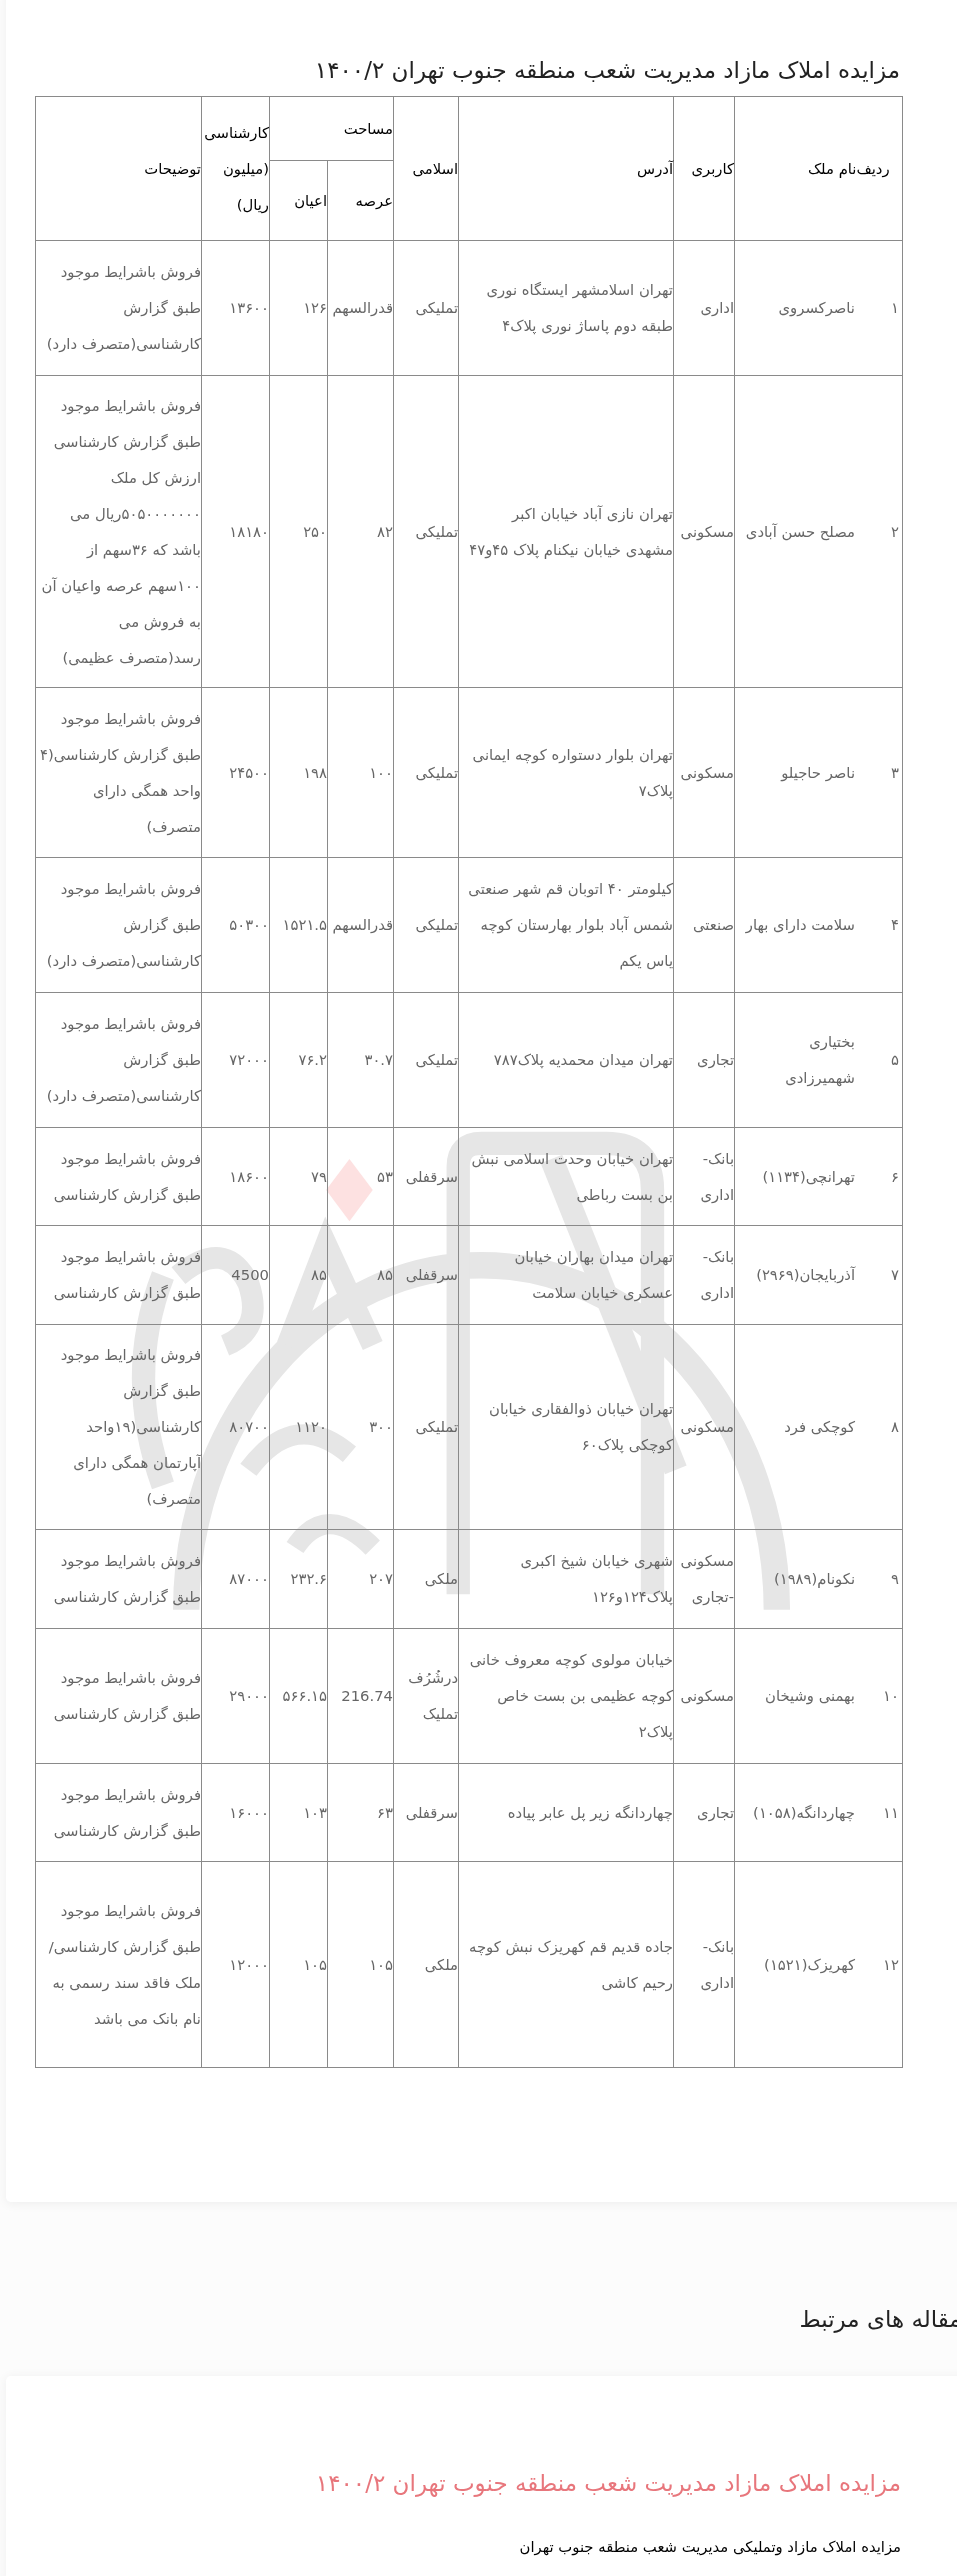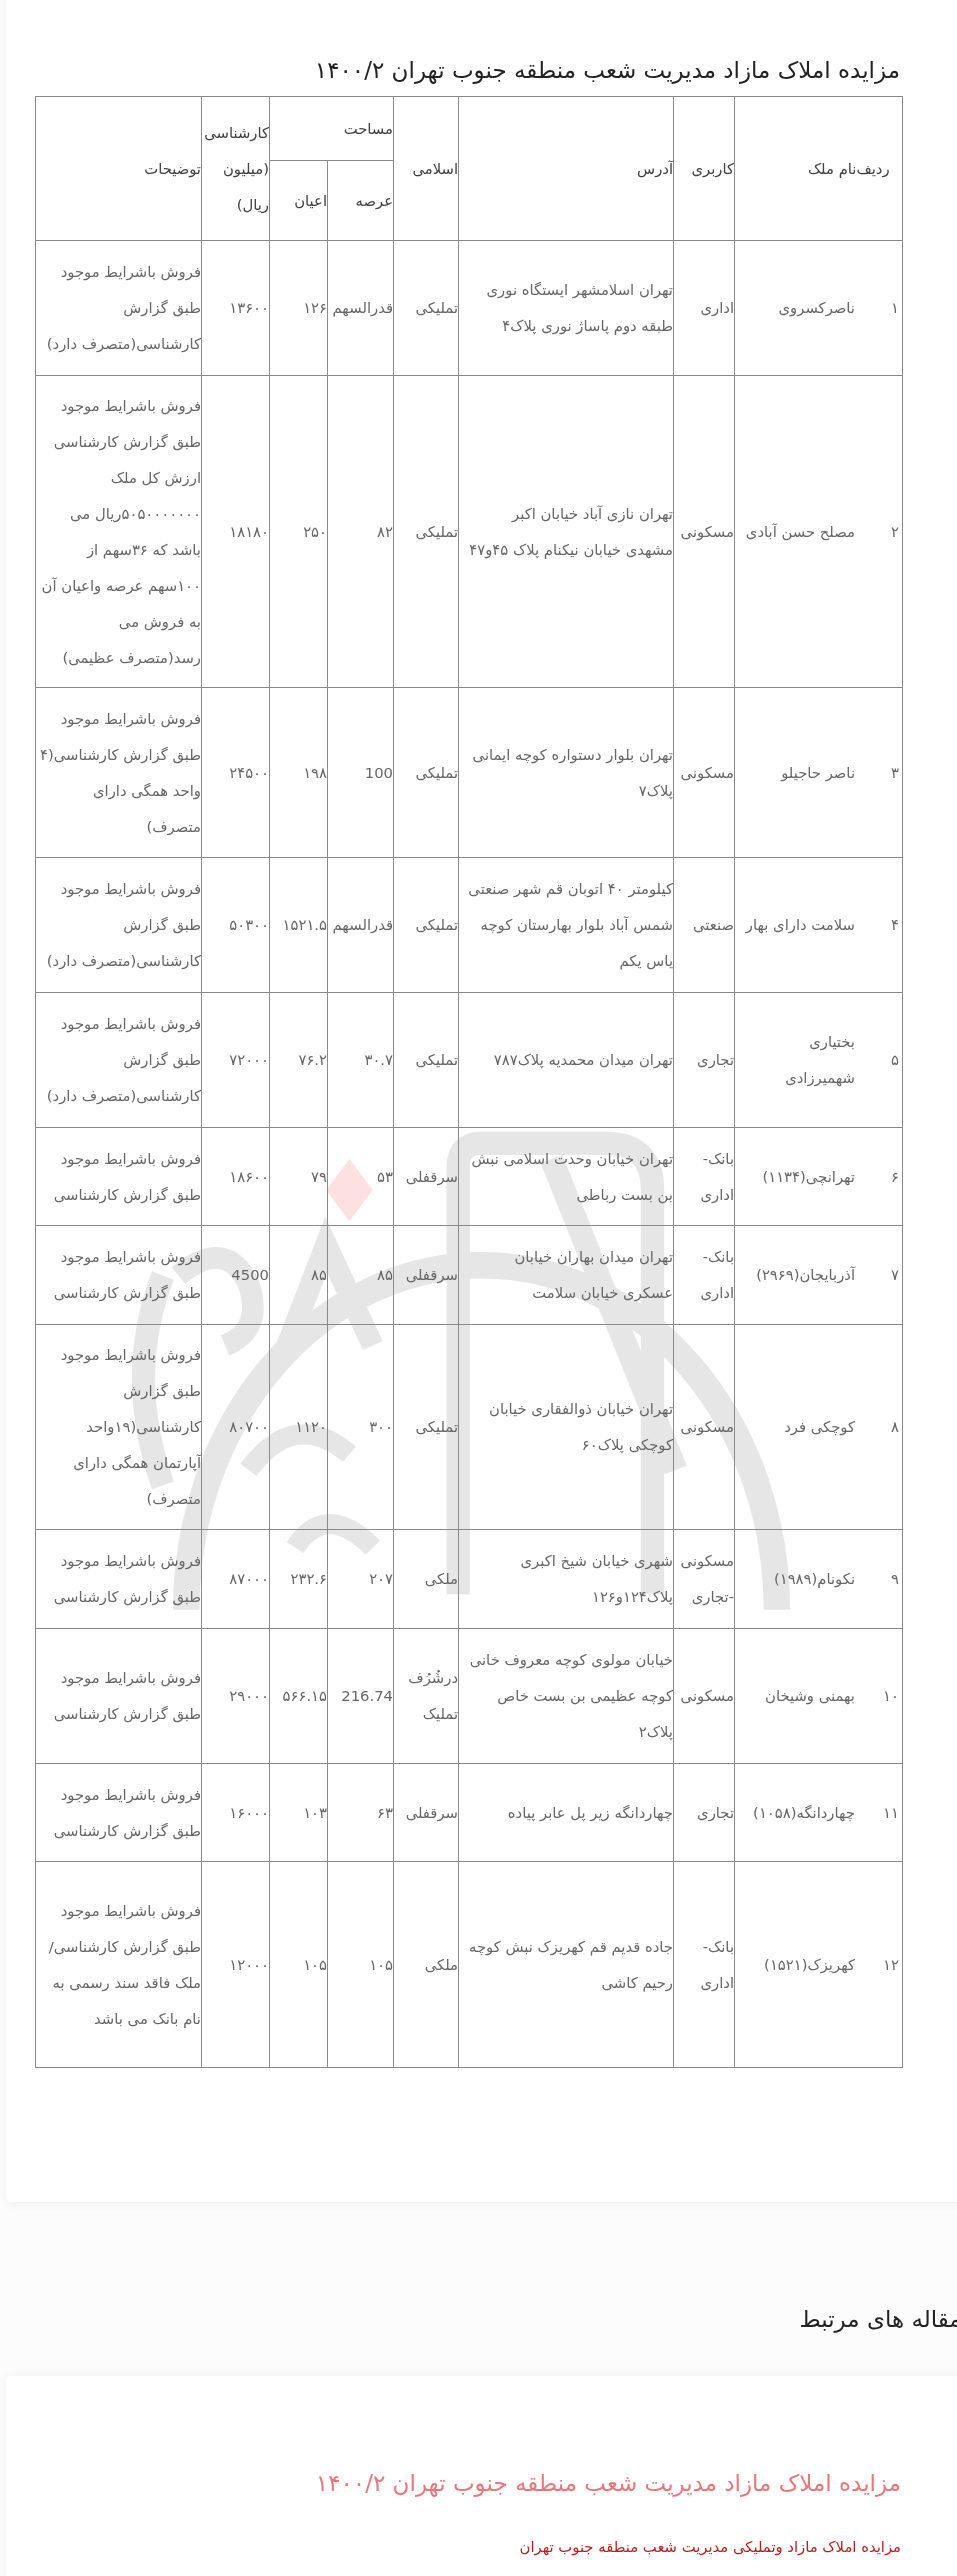--- a/index.html
+++ b/index.html
@@ -58,21 +58,21 @@
   }
   table.auction td, table.auction th {
     border: 0.8px solid #8a8a8a;
     padding: 0 0 0 1.6px;
     vertical-align: middle;
     text-align: right;
     font-weight: normal;
     line-height: 36px;
     word-wrap: break-word;
   }
-  table.auction thead th { color: #404040; }
+  table.auction thead th { color: #000000; }
   table.auction tbody tr { border-top: 1.6px solid #7a7a7a; }
   table.auction thead tr:first-child { border-top: 1.6px solid #7a7a7a; }
   table.auction { border-bottom: 1.6px solid #7a7a7a; }
 
   .name-cell { position: relative; }
   .row-num { position: absolute; right: 3.1px; top: 50%; transform: translateY(-50%); }
   .row-name { display: block; padding-right: 47px; }
 
   .header-name { padding-right: 12.4px !important; margin-left: 24px; }
 
@@ -97,21 +97,21 @@
     color: #e8767c;
     white-space: nowrap;
     line-height: 34px;
   }
   .related-excerpt {
     position: absolute;
     right: 56px;
     top: 2535px;
     margin: 0;
     font-size: 14.8px;
-    color: #b91c1c;
+    color: #000000;
     white-space: nowrap;
     line-height: 23px;
   }
 </style>
 </head>
 <body>
 
 <div class="card" id="card-main"></div>
 <div class="card" id="card-related"></div>
 
@@ -183,21 +183,21 @@
       <td>فروش باشرایط موجود طبق گزارش کارشناسی ارزش کل ملک ۵۰۵۰۰۰۰۰۰۰ریال می باشد که ۳۶سهم از ۱۰۰سهم عرصه واعیان آن به فروش می رسد(متصرف عظیمی)</td>
     </tr>
     <tr style="height:170px">
       <td class="name-cell">
           <span class="row-num">۳</span>
           <span class="row-name">ناصر حاجیلو</span>
         </td>
       <td>مسکونی</td>
       <td>تهران بلوار دستواره کوچه ایمانی پلاک۷</td>
       <td>تملیکی</td>
-      <td>100</td>
+      <td>۱۰۰</td>
       <td>۱۹۸</td>
       <td>۲۴۵۰۰</td>
       <td>فروش باشرایط موجود طبق گزارش کارشناسی(۴ واحد همگی دارای متصرف)</td>
     </tr>
     <tr style="height:135px">
       <td class="name-cell">
           <span class="row-num">۴</span>
           <span class="row-name">سلامت دارای بهار</span>
         </td>
       <td>صنعتی</td>

